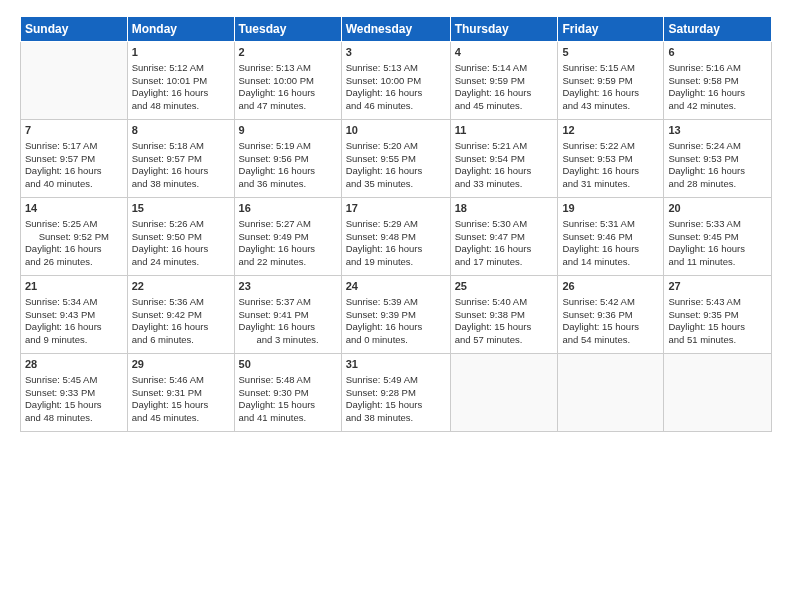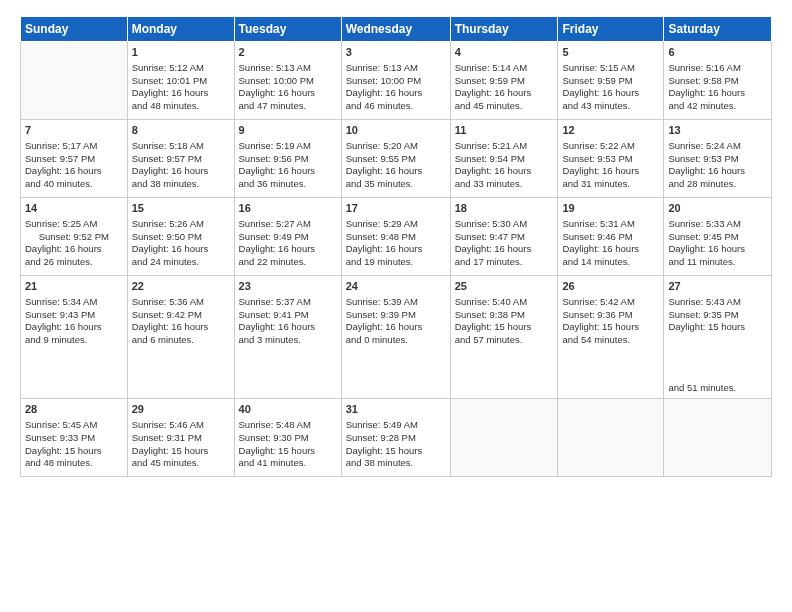--- a/index.html
+++ b/index.html
@@ -276,21 +276,21 @@
             <span style="display: block;">Sunrise: 5:36 AM</span>
             <span style="display: block;">Sunset: 9:42 PM</span>
             <span style="display: block;">Daylight: 16 hours</span>
             <span style="display: block;">and 6 minutes.</span>
           </td>
           <td>
             <span class="day-number">23</span>
             <span style="display: block;">Sunrise: 5:37 AM</span>
             <span style="display: block;">Sunset: 9:41 PM</span>
             <span style="display: block;">Daylight: 16 hours</span>
-            <span style="display: block;">and 3 minutes.</span>
+            <span style="display: block; text-align: center;">and 3 minutes.</span>
           </td>
           <td>
             <span class="day-number">24</span>
             <span style="display: block;">Sunrise: 5:39 AM</span>
             <span style="display: block;">Sunset: 9:39 PM</span>
             <span style="display: block;">Daylight: 16 hours</span>
             <span style="display: block;">and 0 minutes.</span>
           </td>
           <td>
             <span class="day-number">25</span>
@@ -304,40 +304,40 @@
             <span style="display: block;">Sunrise: 5:42 AM</span>
             <span style="display: block;">Sunset: 9:36 PM</span>
             <span style="display: block;">Daylight: 15 hours</span>
             <span style="display: block;">and 54 minutes.</span>
           </td>
           <td>
             <span class="day-number">27</span>
             <span style="display: block;">Sunrise: 5:43 AM</span>
             <span style="display: block;">Sunset: 9:35 PM</span>
             <span style="display: block;">Daylight: 15 hours</span>
-            <span style="display: block; margin-top: 48px;">and 51 minutes.</span>
+            <span style="display: block;">and 51 minutes.</span>
           </td>
         </tr>
         <tr>
           <td>
             <span class="day-number">28</span>
             <span style="display: block;">Sunrise: 5:45 AM</span>
             <span style="display: block;">Sunset: 9:33 PM</span>
             <span style="display: block;">Daylight: 15 hours</span>
             <span style="display: block;">and 48 minutes.</span>
           </td>
           <td>
             <span class="day-number">29</span>
             <span style="display: block;">Sunrise: 5:46 AM</span>
             <span style="display: block;">Sunset: 9:31 PM</span>
             <span style="display: block;">Daylight: 15 hours</span>
             <span style="display: block;">and 45 minutes.</span>
           </td>
           <td>
-            <span class="day-number">40</span>
+            <span class="day-number">50</span>
             <span style="display: block;">Sunrise: 5:48 AM</span>
             <span style="display: block;">Sunset: 9:30 PM</span>
             <span style="display: block;">Daylight: 15 hours</span>
             <span style="display: block;">and 41 minutes.</span>
           </td>
           <td>
             <span class="day-number">31</span>
             <span style="display: block;">Sunrise: 5:49 AM</span>
             <span style="display: block;">Sunset: 9:28 PM</span>
             <span style="display: block;">Daylight: 15 hours</span>

